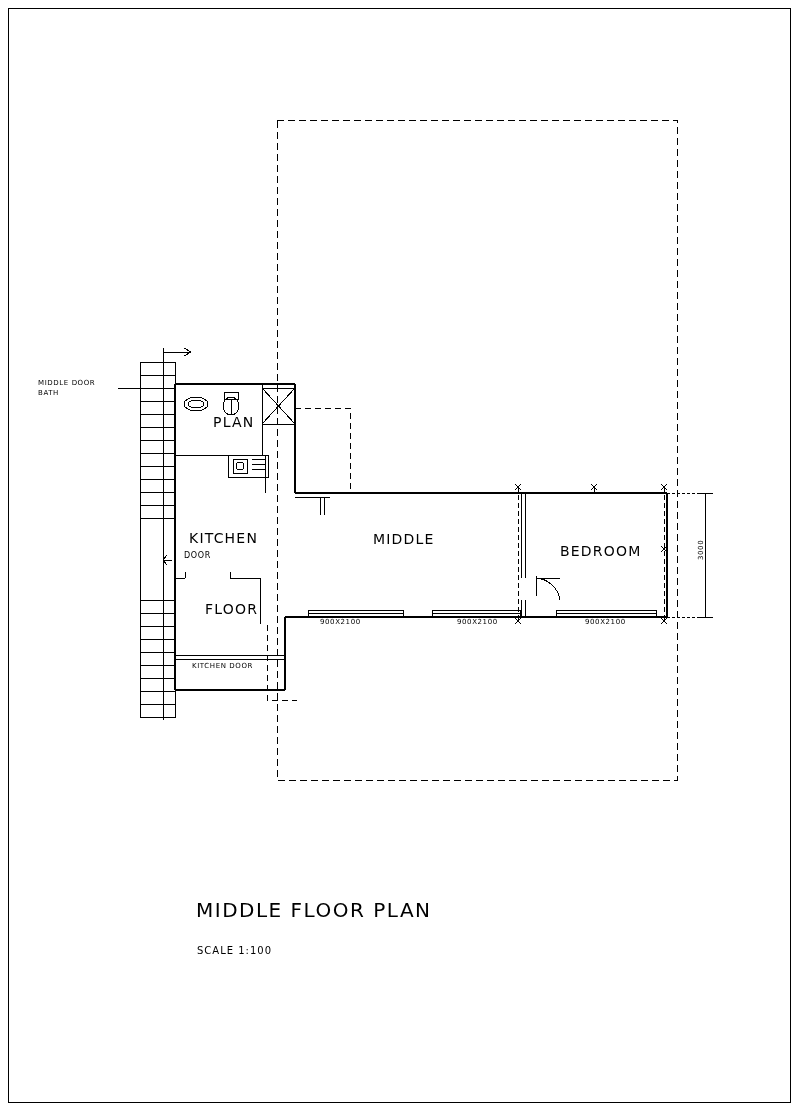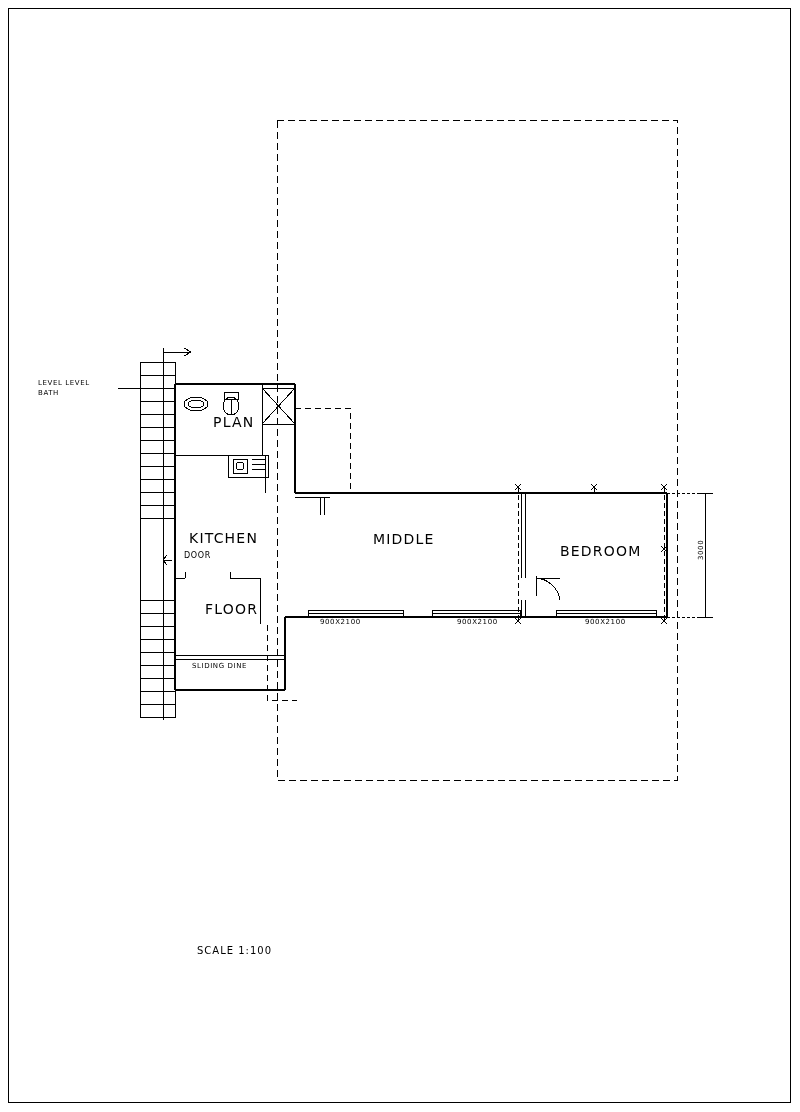--- a/index.html
+++ b/index.html
@@ -234,26 +234,27 @@
 
     </g>
   </svg>
 
   <div class="lbl room-label" style="left:213px; top:414px;">PLAN</div>
   <div class="lbl room-label" style="left:189px; top:486px;margin-top:44px;">KITCHEN</div>
   <div class="lbl room-label" style="left:205px; top:601px;">FLOOR</div>
   <div class="lbl room-label" style="left:373px; top:531px;">MIDDLE</div>
   <div class="lbl room-label" style="left:560px; top:531px;margin-top:12px;">BEDROOM</div>
 
-  <div class="lbl tiny-label" style="left:38px; top:379px;">LEVEL LEVEL</div>
+  <div class="lbl tiny-label" style="left:38px; top:379px;">MIDDLE DOOR</div>
   <div class="lbl tiny-label" style="left:38px; top:389px;">BATH</div>
   <div class="lbl small-label" style="left:184px; top:551px;">DOOR</div>
-  <div class="lbl tiny-label" style="left:192px; top:662px;">SLIDING DINE</div>
+  <div class="lbl tiny-label" style="left:192px; top:662px;">KITCHEN DOOR</div>
 
   <div class="lbl tiny-label" style="left:320px; top:618px;">900X2100</div>
   <div class="lbl tiny-label" style="left:457px; top:618px;">900X2100</div>
   <div class="lbl tiny-label" style="left:585px; top:618px;">900X2100</div>
 
   <div class="lbl tiny-label vert" style="left:697px; top:560px;">3000</div>
 
+  <div class="lbl title-main" style="left:196px; top:898px;">MIDDLE FLOOR PLAN</div>
   <div class="lbl title-scale" style="left:197px; top:945px;">SCALE 1:100</div>
 
 </div>
 
 </body></html>

